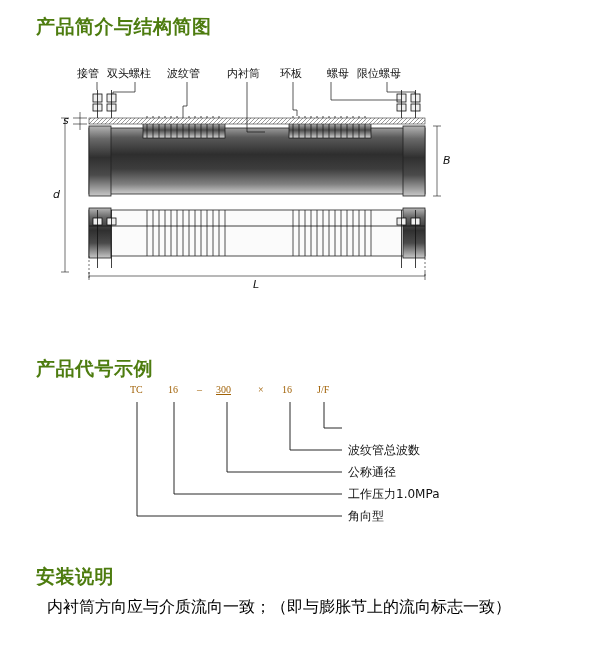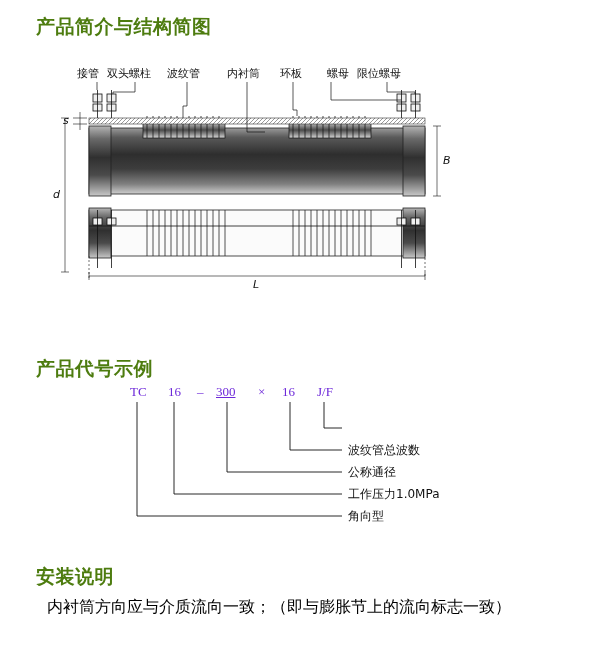--- a/index.html
+++ b/index.html
@@ -51,24 +51,24 @@
   
   #codeblock {
     position: absolute;
     left: 110px;
     top: 378px;
     width: 420px;
     height: 160px;
   }
   .code-token {
     position: absolute;
-    font-size: 13px;
+    font-size: 10px;
     font-family: "Liberation Serif", "DejaVu Serif", serif;
     white-space: nowrap;
-    color: #6d28d9;
+    color: #a16207;
   }
   .code-desc {
     position: absolute;
     font-size: 12px;
     white-space: nowrap;
     color: #111;
   }
 
   
   #notes {

